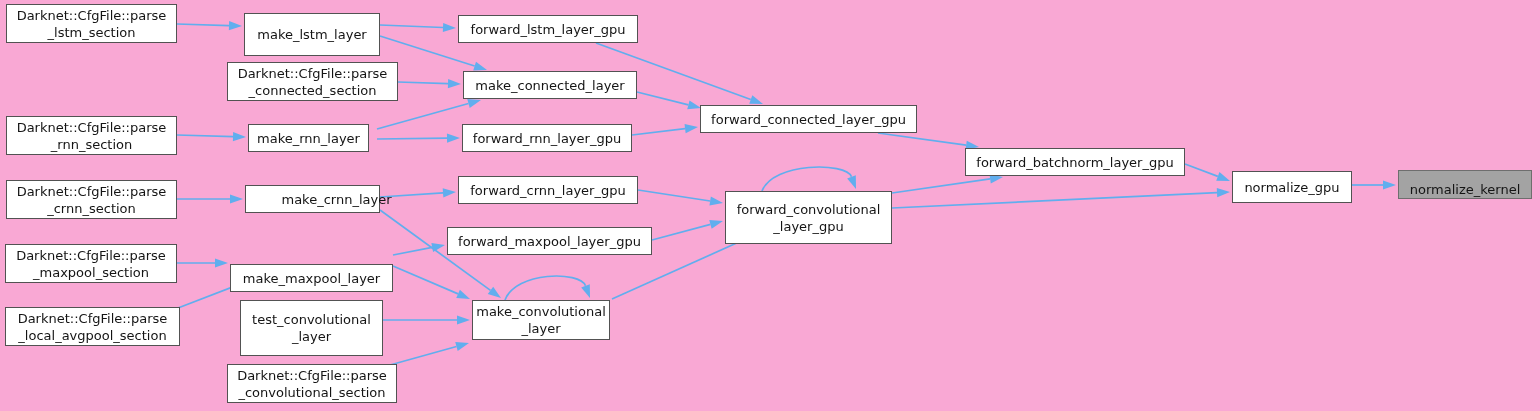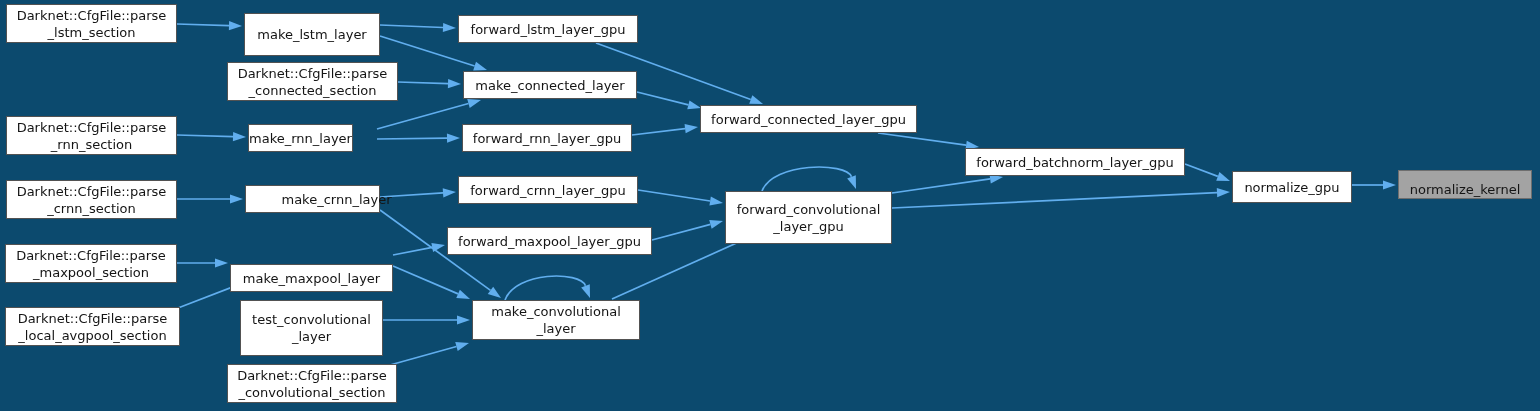--- a/index.html
+++ b/index.html
@@ -1,20 +1,20 @@
 <!DOCTYPE html>
 <html><head>
 <meta charset="utf-8">
 <style>
   html, body { margin: 0; padding: 0; background: #000; }
   .canvas {
     position: relative;
     width: 1540px;
     height: 411px;
-    background: #0c4a6e;
+    background: #f9a8d4;
     overflow: hidden;
     font-family: "DejaVu Sans", "Liberation Sans", sans-serif;
   }
   svg.edge-layer {
     position: absolute;
     left: 0; top: 0;
     width: 1540px; height: 411px;
     z-index: 1;
   }
   .node {
@@ -177,21 +177,21 @@
       <span class="line">Darknet::CfgFile::parse</span>
       <span class="line">_connected_section</span>
     </div>
     <div class="node" style="left: 463px; top: 71px; width: 174px; height: 28px;">
       <span class="line">make_connected_layer</span>
     </div>
     <div class="node" style="left: 6px; top: 116px; width: 171px; height: 39px;">
       <span class="line">Darknet::CfgFile::parse</span>
       <span class="line">_rnn_section</span>
     </div>
-    <div class="node" style="left: 248px; top: 124px; width: 105px; height: 28px;">
+    <div class="node" style="left: 248px; top: 124px; width: 121px; height: 28px;">
       <span class="line">make_rnn_layer</span>
     </div>
     <div class="node" style="left: 462px; top: 124px; width: 170px; height: 28px;">
       <span class="line">forward_rnn_layer_gpu</span>
     </div>
     <div class="node" style="left: 700px; top: 105px; width: 217px; height: 28px; text-align: right;">
       <span class="line">forward_connected_layer_gpu</span>
     </div>
     <div class="node" style="left: 6px; top: 180px; width: 171px; height: 39px;">
       <span class="line">Darknet::CfgFile::parse</span>
@@ -227,21 +227,21 @@
       <span class="line">make_maxpool_layer</span>
     </div>
     <div class="node" style="left: 5px; top: 307px; width: 175px; height: 39px;">
       <span class="line">Darknet::CfgFile::parse</span>
       <span class="line">_local_avgpool_section</span>
     </div>
     <div class="node" style="left: 240px; top: 300px; width: 143px; height: 56px;">
       <span class="line">test_convolutional</span>
       <span class="line">_layer</span>
     </div>
-    <div class="node" style="left: 472px; top: 300px; width: 168px; height: 40px;">
+    <div class="node" style="left: 472px; top: 300px; width: 138px; height: 40px;">
       <span class="line">make_convolutional</span>
       <span class="line">_layer</span>
     </div>
     <div class="node" style="left: 227px; top: 364px; width: 170px; height: 39px;">
       <span class="line">Darknet::CfgFile::parse</span>
       <span class="line">_convolutional_section</span>
     </div>
   </div>
 
 </body></html>

